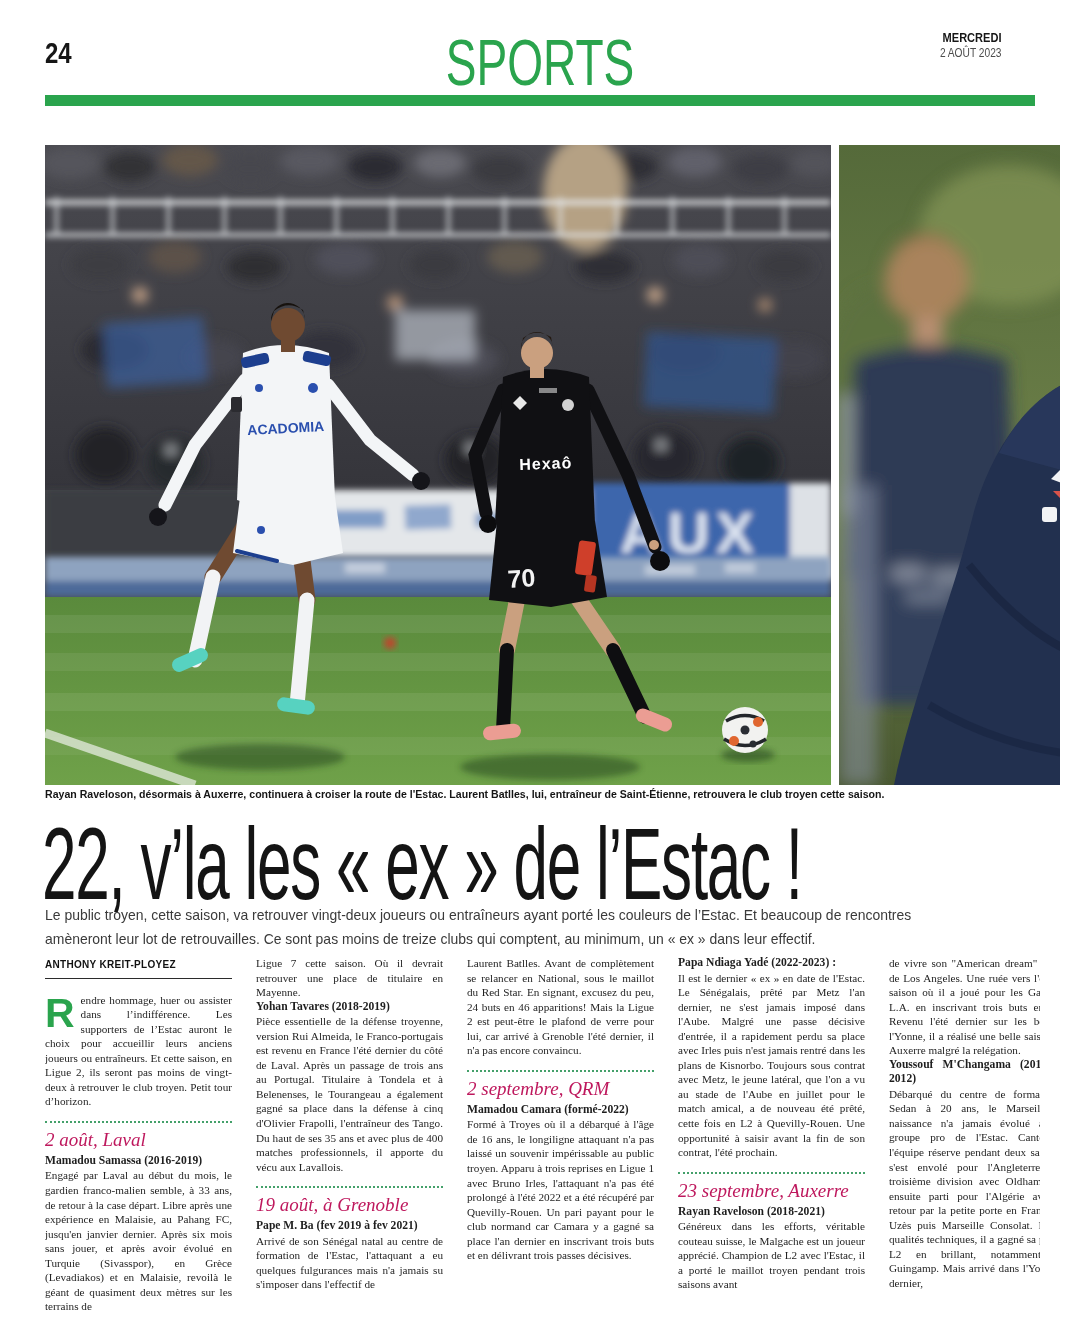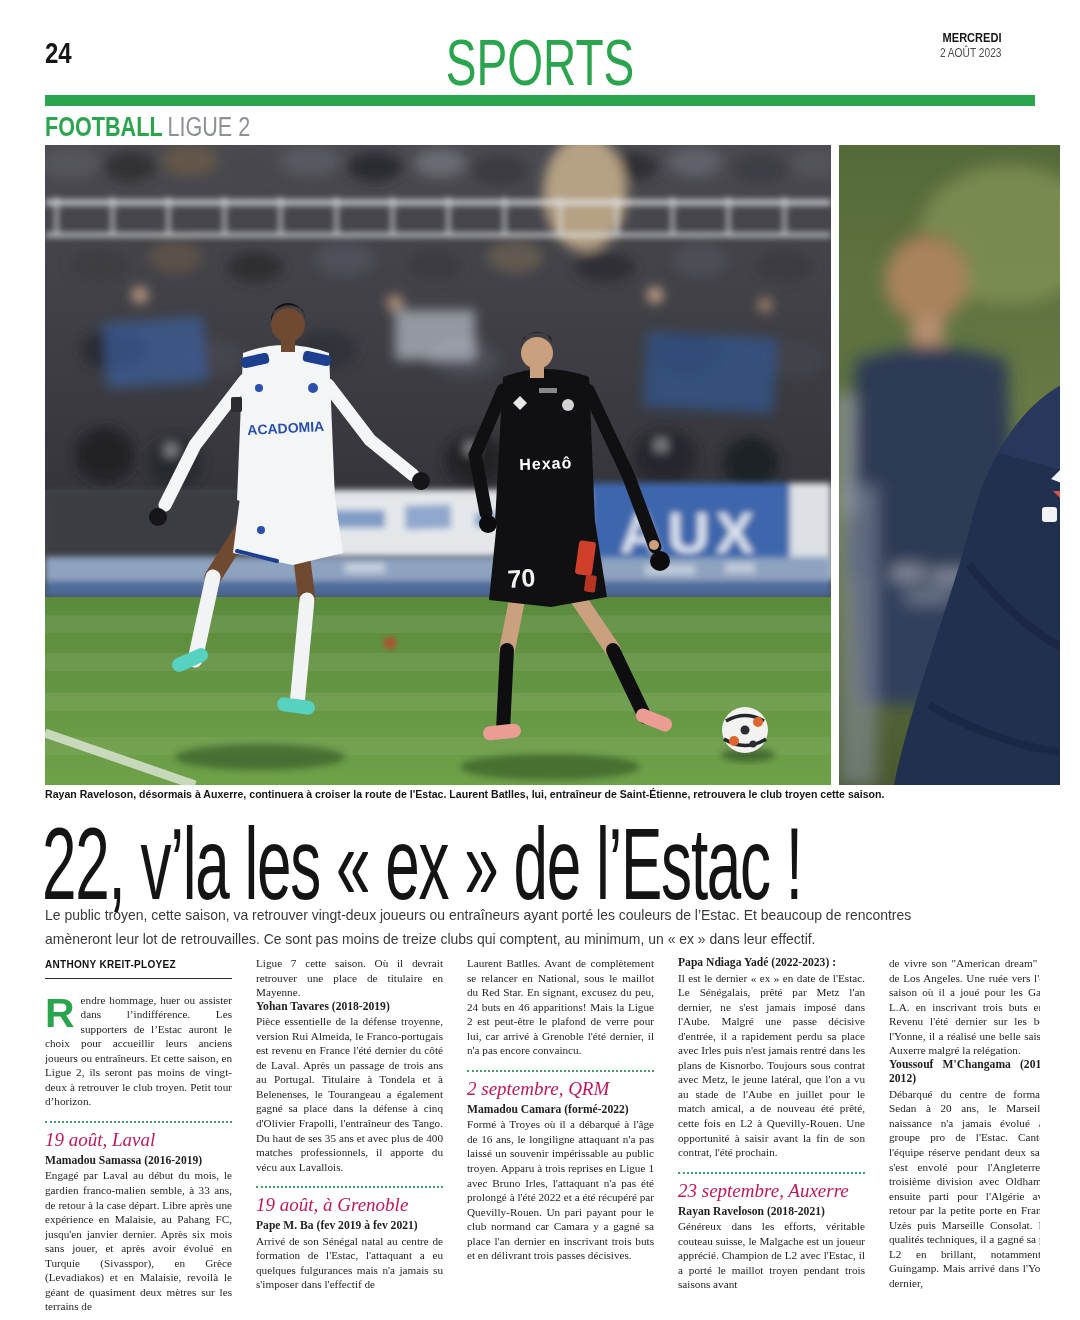--- a/index.html
+++ b/index.html
@@ -55,23 +55,20 @@
 
 <div class="page">
 
   <div class="abs pagenum"><span class="cond">24</span></div>
   <div class="abs section-title"><span class="cond">SPORTS</span></div>
   <div class="abs dateblock">
     <span class="l1">MERCREDI</span>
     <span class="l2">2 AOÛT 2023</span>
   </div>
   <div class="abs greenbar"></div>
-  <div class="abs kicker">
-    <span class="cond"><span class="sport">FOOTBALL</span><span class="league">LIGUE 2</span></span>
-  </div>
 
   <div class="abs photo-main">
     <svg width="786" height="640" viewBox="0 0 786 640">
       <defs>
         <filter id="b6" x="-20%" y="-20%" width="140%" height="140%">
             <feGaussianBlur stdDeviation="6"></feGaussianBlur>
           </filter>
         <filter id="b3" x="-20%" y="-20%" width="140%" height="140%">
             <feGaussianBlur stdDeviation="3"></feGaussianBlur>
           </filter>
@@ -305,21 +302,21 @@
     <span class="line">Le public troyen, cette saison, va retrouver vingt-deux joueurs ou entraîneurs ayant porté les couleurs de l’Estac. Et beaucoup de rencontres</span>
     <span class="line">amèneront leur lot de retrouvailles. Ce sont pas moins de treize clubs qui comptent, au minimum, un « ex » dans leur effectif.</span>
   </div>
 
   <div class="abs article">
       <div class="col">
         <div class="byline">ANTHONY KREIT-PLOYEZ</div>
         <div class="byline-rule"></div>
         <p class="para"><span class="dropcap">R</span>endre hommage, huer ou assister dans l’indifférence. Les supporters de l’Estac auront le choix pour accueillir leurs anciens joueurs ou entraîneurs. Et cette saison, en Ligue 2, ils seront pas moins de vingt-deux à retrouver le club troyen. Petit tour d’horizon.</p>
         <div class="dotsep"></div>
-        <div class="subhead">19 août, Laval</div>
+        <div class="subhead">2 août, Laval</div>
         <div class="pname">Mamadou Samassa (2016-2019)</div>
         <p class="para">Engagé par Laval au début du mois, le gardien franco-malien semble, à 33 ans, de retour à la case départ. Libre après une expérience en Malaisie, au Pahang FC, jusqu'en janvier dernier. Après six mois sans jouer, et après avoir évolué en Turquie (Sivasspor), en Grèce (Levadiakos) et en Malaisie, revoilà le géant de quasiment deux mètres sur les terrains de</p>
       </div>
       <div class="col">
         <p class="para">Ligue 7 cette saison. Où il devrait retrouver une place de titulaire en Mayenne.</p>
         <div class="pname">Yohan Tavares (2018-2019)</div>
         <p class="para">Pièce essentielle de la défense troyenne, version Rui Almeida, le Franco-portugais est revenu en France l'été dernier du côté de Laval. Après un passage de trois ans au Portugal. Titulaire à Tondela et à Belenenses, le Tourangeau a également gagné sa place dans la défense à cinq d'Olivier Frapolli, l'entraîneur des Tango. Du haut de ses 35 ans et avec plus de 400 matches professionnels, il apporte du vécu aux Lavallois.</p>
         <div class="dotsep"></div>
         <div class="subhead">19 août, à Grenoble</div>
         <div class="pname">Pape M. Ba (fev 2019 à fev 2021)</div>

